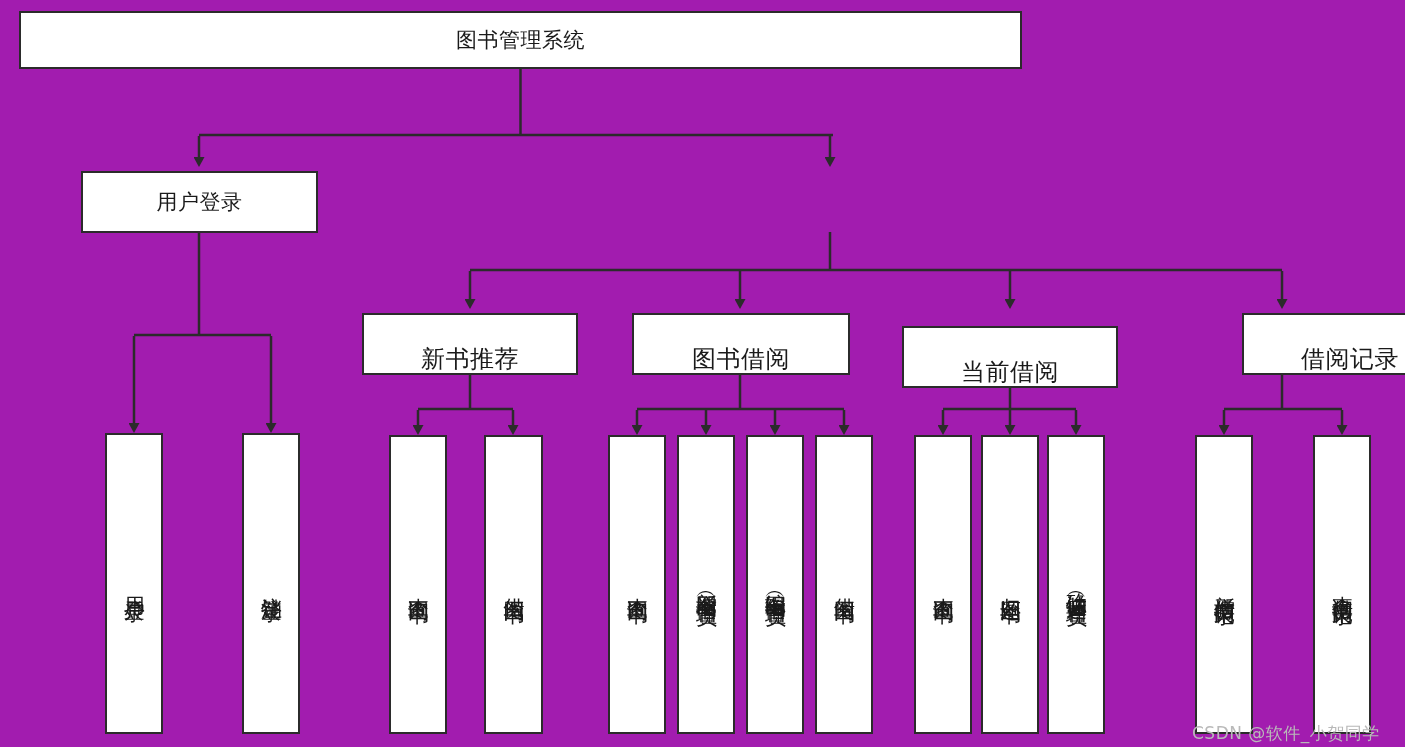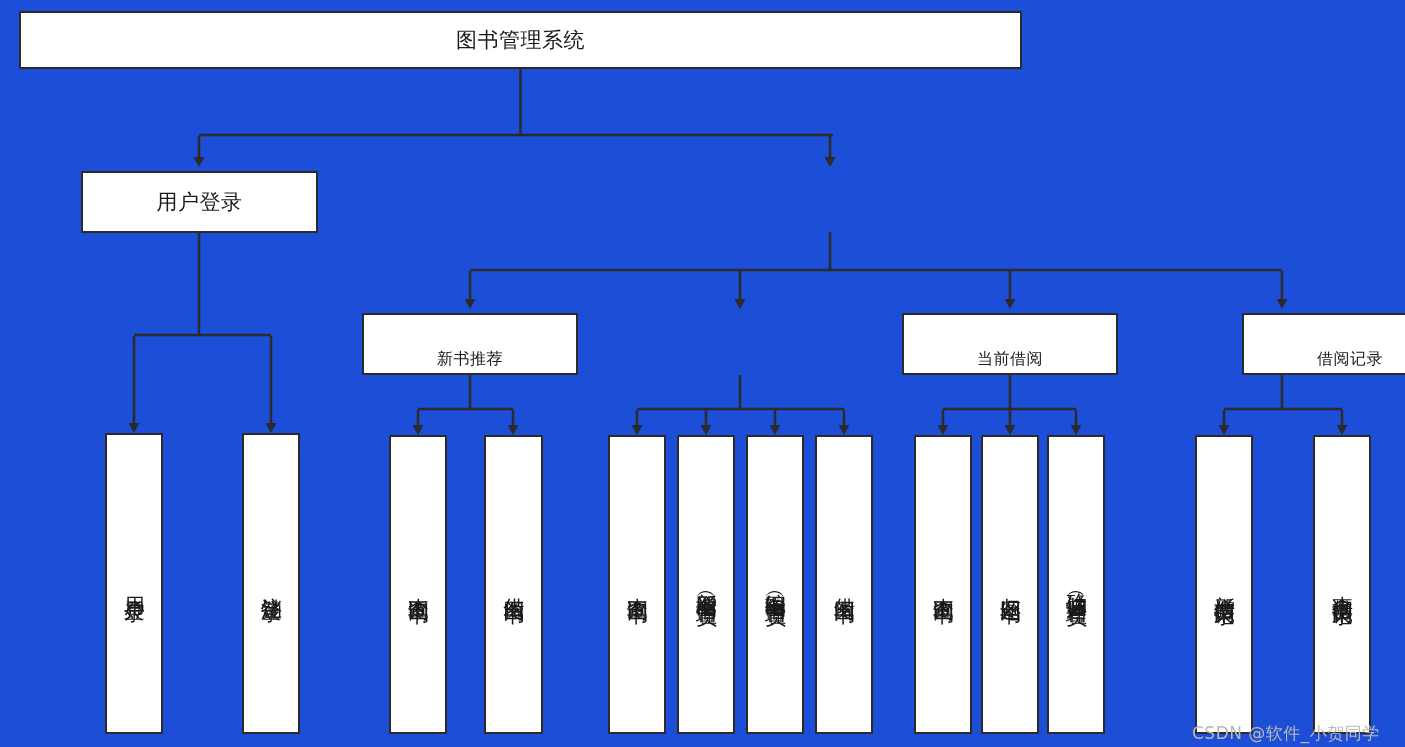--- a/index.html
+++ b/index.html
@@ -7,21 +7,21 @@
     padding: 0;
     background: #ffffff;
   }
   body {
     font-family: "DejaVu Sans", "Liberation Sans", sans-serif;
   }
   #canvas {
     position: relative;
     width: 1405px;
     height: 747px;
-    background: #1d4ed8;
+    background: #a21caf;
     overflow: hidden;
   }
   #edges {
     position: absolute;
     left: 0;
     top: 0;
     width: 1405px;
     height: 747px;
     pointer-events: none;
   }
@@ -40,21 +40,21 @@
     text-align: center;
     line-height: 1.18;
     white-space: nowrap;
   }
   
   .node.h .lbl {
     font-size: 21px;
     letter-spacing: 0.5px;
   }
   .node.lvl1 .lbl { font-size: 21px; }
-  .node.lvl2 .lbl { font-size: 16px; margin-top: 31px; }
+  .node.lvl2 .lbl { font-size: 24px; margin-top: 31px; }
   
   .node.v {
     align-items: center;
     justify-content: center;
   }
   .node.v .lbl {
     writing-mode: vertical-rl;
     text-orientation: upright;
     font-size: 21px;
     letter-spacing: 2px;
@@ -127,21 +127,24 @@
     <span class="lbl">图书管理系统</span>
   </div>
 
   <div class="node h lvl1" style="left:81px; top:171px; width:237px; height:62px;">
     <span class="lbl">用户登录</span>
   </div>
 
   <div class="node h lvl2" style="left:362px; top:313px; width:216px; height:62px;">
     <span class="lbl">新书推荐</span>
   </div>
-  <div class="node h lvl2" style="left:902px; top:313px; width:216px; height:62px;">
+  <div class="node h lvl2" style="left:632px; top:313px; width:218px; height:62px;">
+    <span class="lbl">图书借阅</span>
+  </div>
+  <div class="node h lvl2" style="left:902px; top:326px; width:216px; height:62px;">
     <span class="lbl">当前借阅</span>
   </div>
   <div class="node h lvl2" style="left:1242px; top:313px; width:216px; height:62px;">
     <span class="lbl">借阅记录</span>
   </div>
 
   <div class="node v" style="left:105px; top:433px; width:58px; height:301px;">
     <span class="lbl">用户登录</span>
   </div>
   <div class="node v" style="left:242px; top:433px; width:58px; height:301px;">

